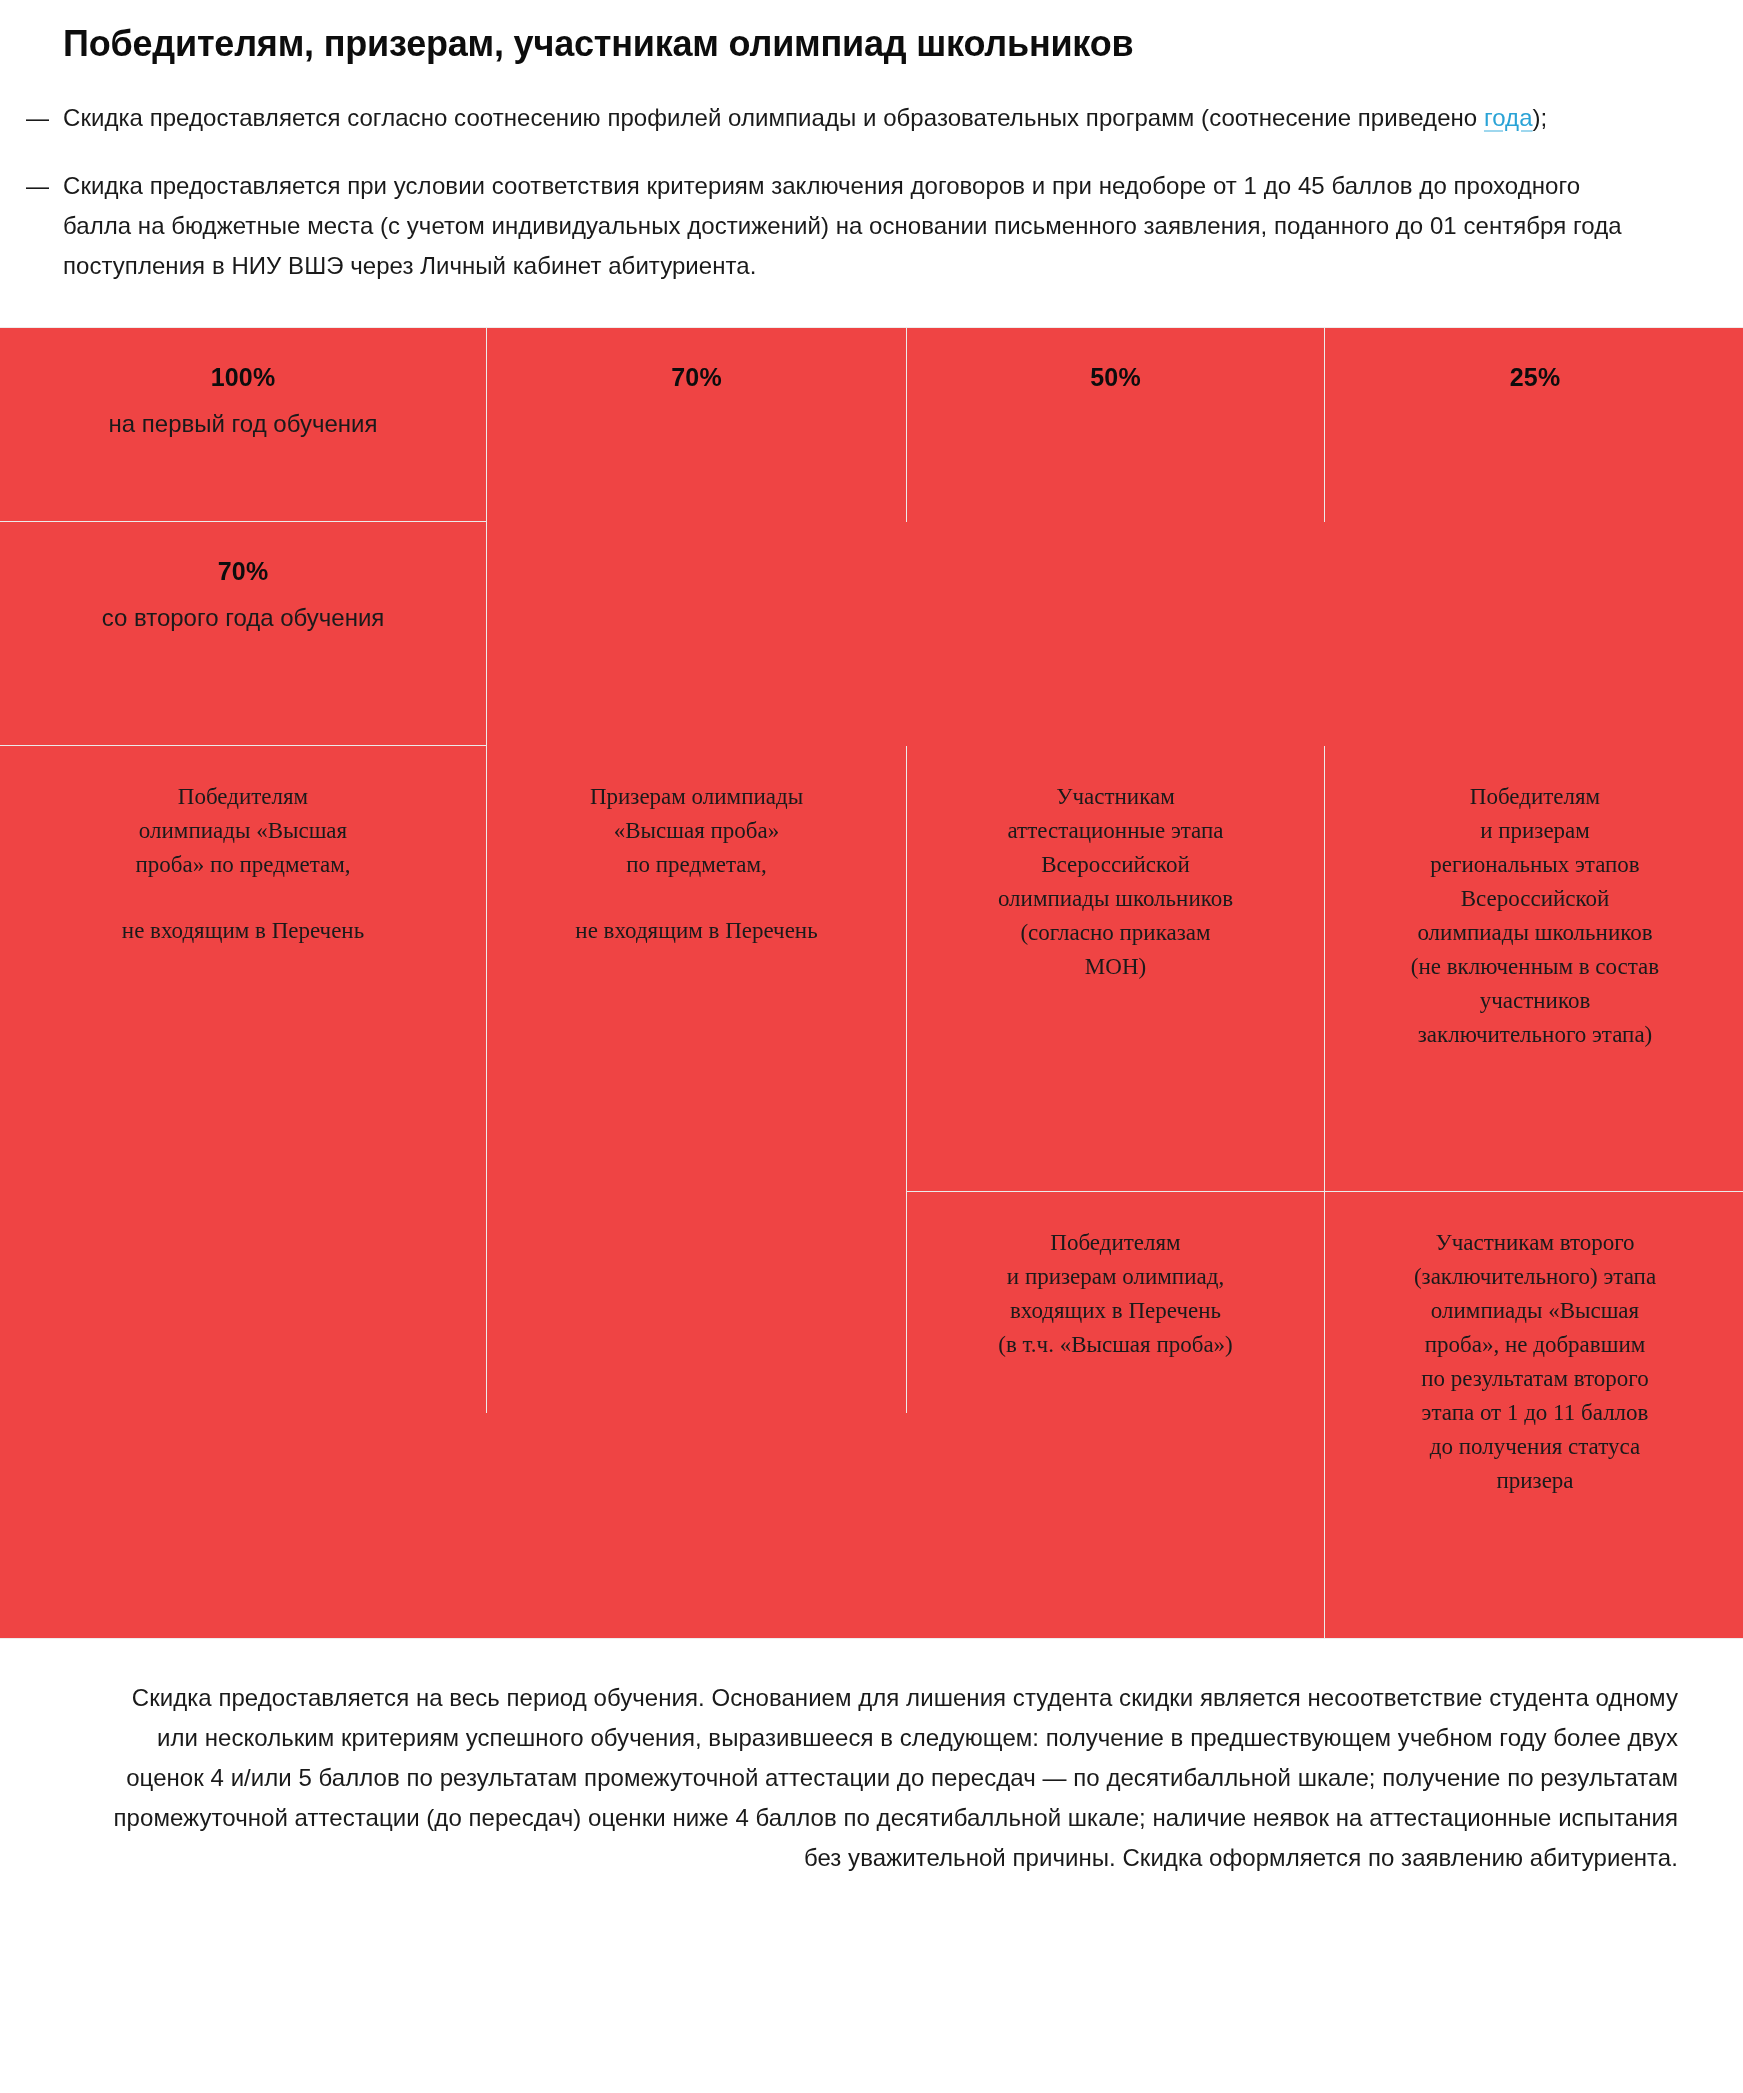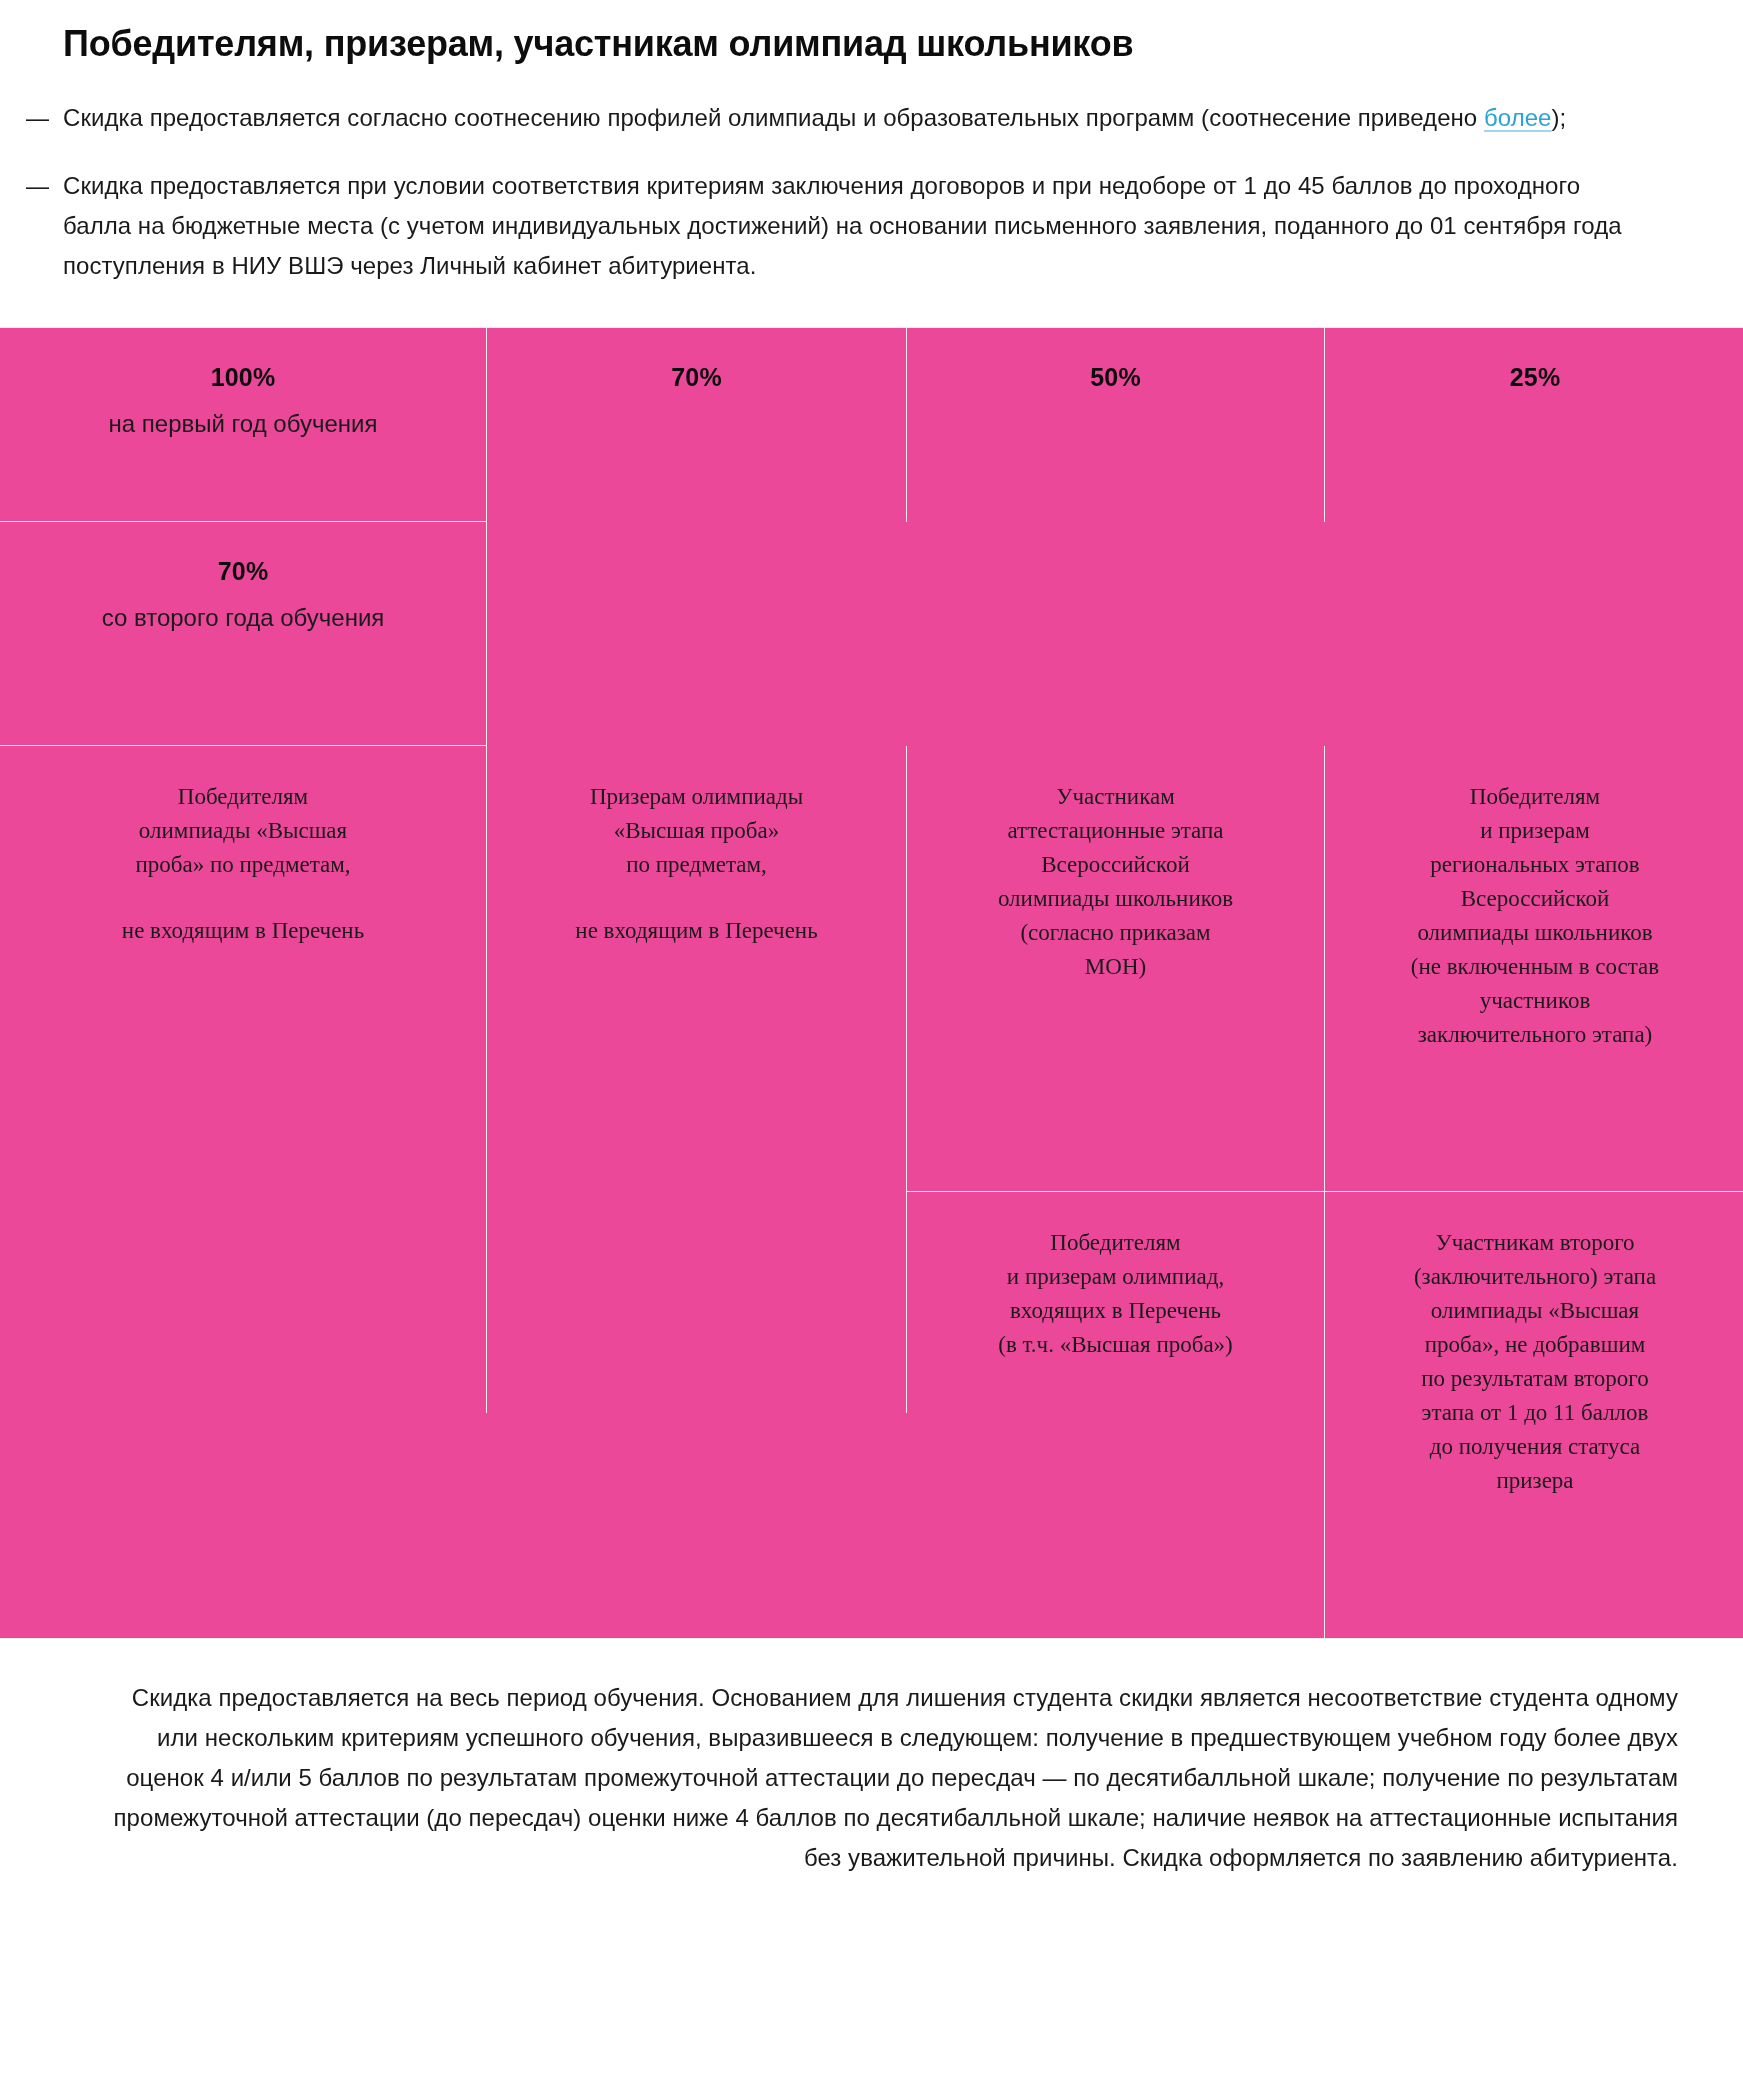--- a/index.html
+++ b/index.html
@@ -75,21 +75,21 @@
     margin-top: 41px;
     width: 1743px;
     border-collapse: collapse;
     table-layout: fixed;
     border-top: 1.9px solid #ededed;
     border-bottom: 1.9px solid #ededed;
   }
   .rate-table td {
     vertical-align: top;
     padding: 0;
-    background: #ec4899;
+    background: #ef4444;
   }
   .col-1 { width: 487px; }
   .col-2 { width: 420px; }
   .col-3 { width: 418px; }
   .col-4 { width: 420px; }
 
   .cell {
     box-sizing: border-box;
     height: 100%;
     padding: 34px 26px 30px 26px;
@@ -147,21 +147,21 @@
 <body>
 
 <div class="page">
 
   <h1 class="page-title">Победителям, призерам, участникам олимпиад школьников</h1>
 
   <div class="intro">
 
     <div class="intro-item">
       <span class="dash">—</span>
-      <div class="intro-text"><span>Скидка предоставляется согласно соотнесению профилей олимпиады и образовательных программ (соотнесение приведено </span><a class="inline-link" href="#">более</a><span>);</span></div>
+      <div class="intro-text"><span>Скидка предоставляется согласно соотнесению профилей олимпиады и образовательных программ (соотнесение приведено </span><a class="inline-link" href="#">года</a><span>);</span></div>
     </div>
 
     <div class="intro-item">
       <span class="dash">—</span>
       <div class="intro-text">Скидка предоставляется при условии соответствия критериям заключения договоров и при недоборе от 1 до 45 баллов до проходного балла на бюджетные места (с учетом индивидуальных достижений) на основании письменного заявления, поданного до 01 сентября года поступления в НИУ ВШЭ через Личный кабинет абитуриента.</div>
     </div>
 
   </div>
 
   <table class="rate-table">

